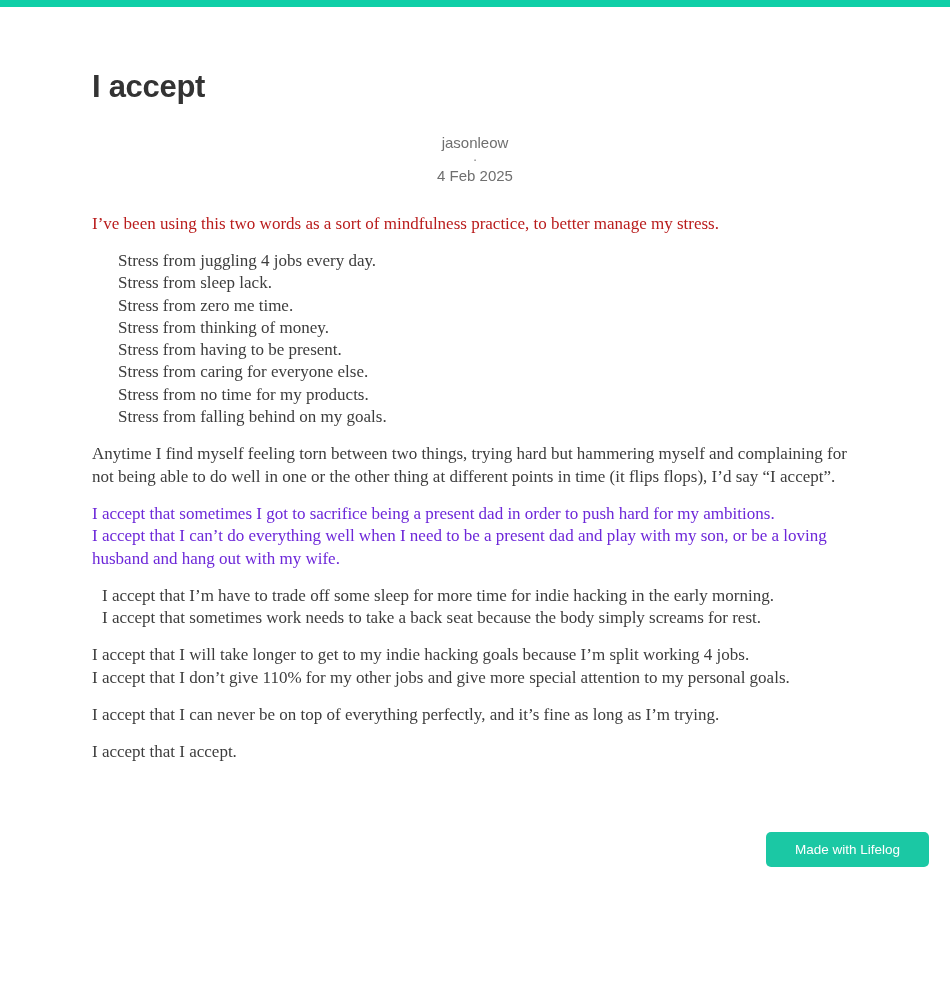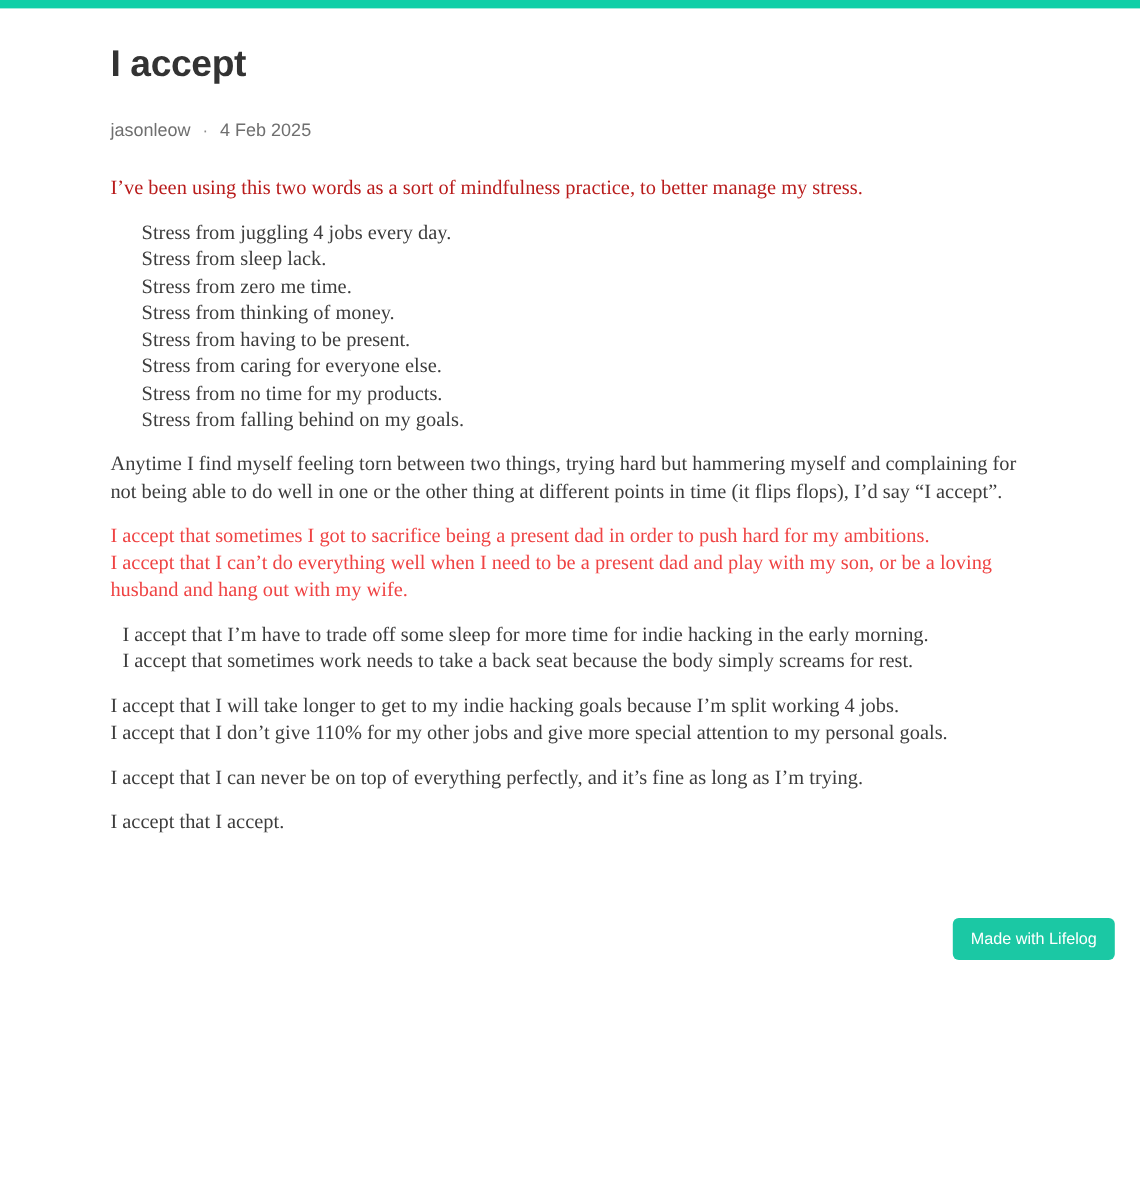--- a/index.html
+++ b/index.html
@@ -20,21 +20,21 @@
     height: 7px;
     width: 100%;
     background: #10cfa7; 
   }
   .container {
     width: 766px;
     margin: 0 auto;
   }
   h1.post-title {
     margin: 0;
-    padding-top: 28px;
+    padding-top: 62px;
     font-size: 31px;
     font-weight: 700;
     letter-spacing: -0.3px;
     color: #333333;
     line-height: 1.15;
   }
   .byline {
     margin-top: 29px;
     font-size: 15px;
     color: #6f6f6f;
@@ -66,56 +66,56 @@
     display: flex;
     justify-content: flex-end;
     padding: 53px 21px 18px 0;
   }
   .made-with-badge {
     display: inline-block;
     background: #1bc8a4; 
     color: #ffffff;
     font-size: 13.5px;
     line-height: 1;
-    padding: 11px 15px;
+    padding: 11px 29px;
     border-radius: 5px;
     border: none;
     cursor: pointer;
     font-family: "Liberation Sans", "DejaVu Sans", sans-serif;
   }
 </style>
 </head>
 <body>
 
 <div class="page">
 
   <div class="top-bar" style="background: rgb(15, 207, 167);"></div>
 
   <div class="container">
 
     <h1 class="post-title" style="color: rgb(51, 51, 51);">I accept</h1>
 
-    <div class="byline" style="color: rgb(111, 111, 111);">
+    <div class="byline" style="color: rgb(111, 111, 111); flex-direction: column;">
       <span class="author">jasonleow</span>
       <span class="sep">·</span>
       <span class="date">4 Feb 2025</span>
     </div>
 
     <div class="post-body">
       <p style="color: #b91c1c;">I’ve been using this two words as a sort of mindfulness practice, to better manage my stress.</p>
       <p style="color: rgb(61, 61, 61); margin-left: 26px;">Stress from juggling 4 jobs every day.
 Stress from sleep lack.
 Stress from zero me time.
 Stress from thinking of money.
 Stress from having to be present.
 Stress from caring for everyone else.
 Stress from no time for my products.
 Stress from falling behind on my goals.</p>
       <p style="color: rgb(61, 61, 61);">Anytime I find myself feeling torn between two things, trying hard but hammering myself and complaining for not being able to do well in one or the other thing at different points in time (it flips flops), I’d say “I accept”.</p>
-      <p style="color: #ef4444;">I accept that sometimes I got to sacrifice being a present dad in order to push hard for my ambitions.
+      <p style="color: #6d28d9;">I accept that sometimes I got to sacrifice being a present dad in order to push hard for my ambitions.
 I accept that I can’t do everything well when I need to be a present dad and play with my son, or be a loving husband and hang out with my wife.</p>
       <p style="color: rgb(61, 61, 61); margin-left: 10px;">I accept that I’m have to trade off some sleep for more time for indie hacking in the early morning.
 I accept that sometimes work needs to take a back seat because the body simply screams for rest.</p>
       <p style="color: rgb(61, 61, 61);">I accept that I will take longer to get to my indie hacking goals because I’m split working 4 jobs.
 I accept that I don’t give 110% for my other jobs and give more special attention to my personal goals.</p>
       <p style="color: rgb(61, 61, 61);">I accept that I can never be on top of everything perfectly, and it’s fine as long as I’m trying.</p>
       <p style="color: rgb(61, 61, 61);">I accept that I accept.</p>
     </div>
 
   </div>

